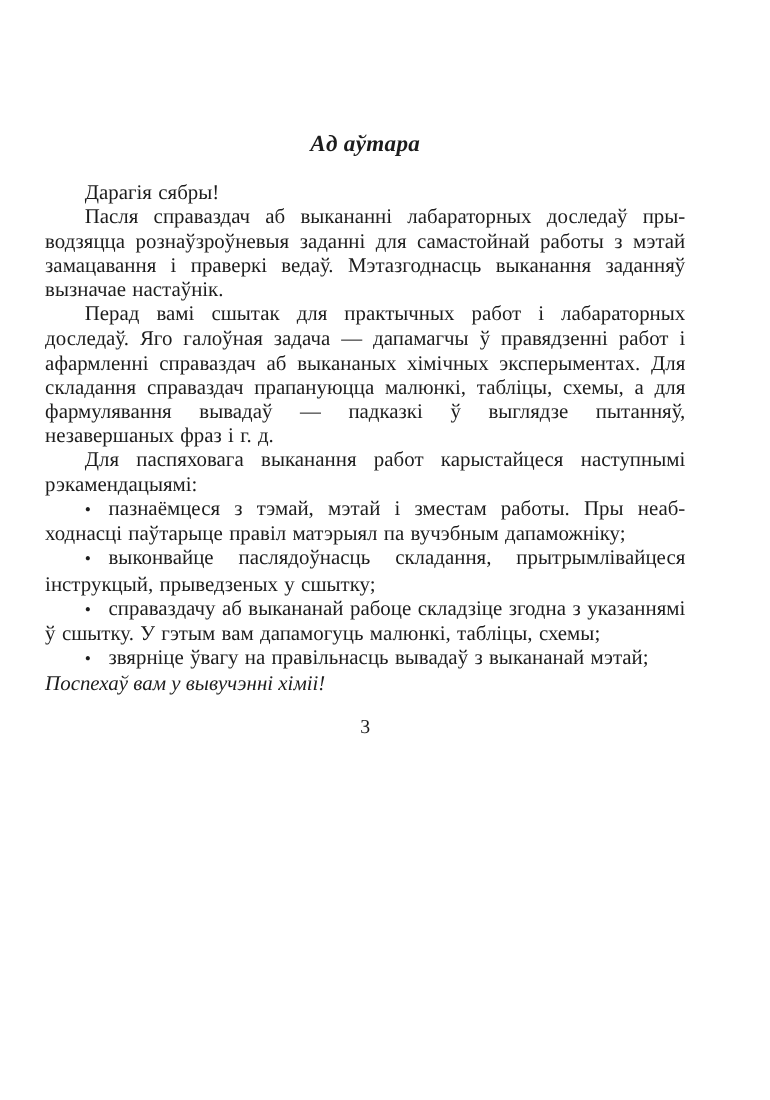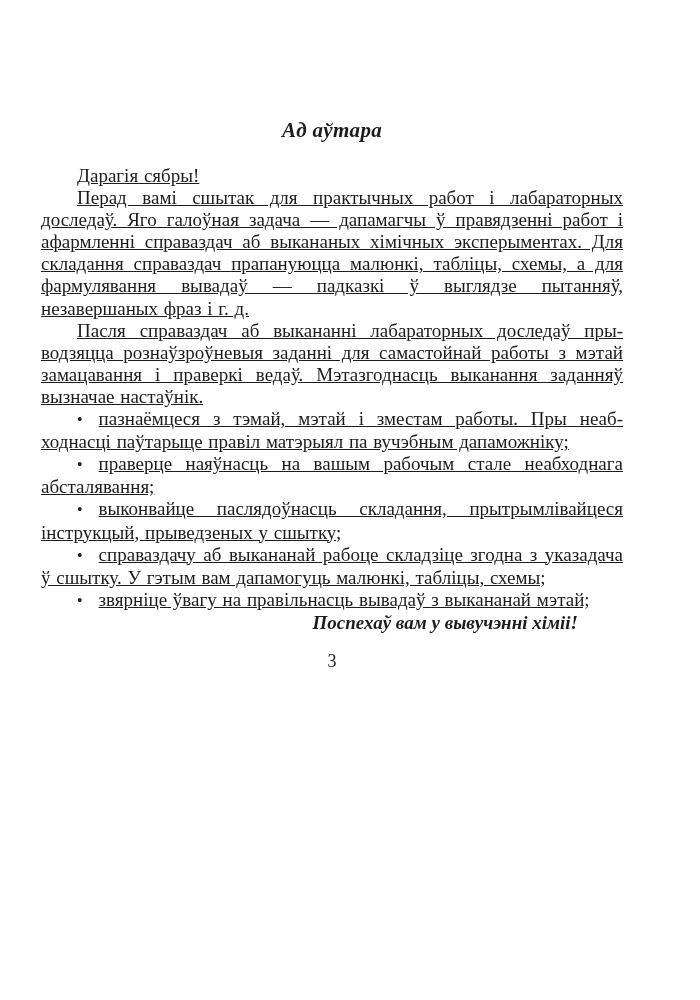--- a/index.html
+++ b/index.html
@@ -29,60 +29,58 @@
     font-style: italic;
     letter-spacing: 0.3px;
   }
   .par {
     margin: 0;
     font-size: 19px;
     line-height: 22.1px;
     text-align: justify;
     text-indent: 36px;
     word-spacing: 1px;
-    text-decoration: underline;
   }
   .bullet-glyph {
     display: inline-block;
     padding-right: 16px;
     text-indent: 0;
     font-size: 16px;
   }
   .closing {
     margin: 0;
     font-size: 19px;
     line-height: 22.1px;
     font-style: italic;
-    text-align: right;
+    text-align: left;
     text-indent: 0;
     padding-right: 45px;
-    font-weight: bold;
   }
   .page-number {
     margin-top: 17px;
     text-align: center;
     font-size: 18px;
     line-height: 20px;
   }
 </style>
 </head>
 <body>
 
 <div class="page">
 
   <h1 class="page-title">Ад аўтара</h1>
 
   <p class="par">Дарагія сябры!</p>
+  <p class="par">Пасля справаздач аб выкананні лабараторных доследаў пры­водзяцца рознаўзроўневыя заданні для самастойнай работы з мэтай замацавання і праверкі ведаў. Мэтазгоднасць выканання заданняў вызначае настаўнік.</p>
   <p class="par">Перад вамі сшытак для практычных работ і лабараторных доследаў. Яго галоўная задача — дапамагчы ў правядзенні работ і афармленні справаздач аб выкананых хімічных эксперымен­тах. Для складання справаздач прапануюцца малюнкі, табліцы, схемы, а для фармулявання вывадаў — падказкі ў выглядзе пытанняў, незавершаных фраз і г. д.</p>
-  <p class="par">Пасля справаздач аб выкананні лабараторных доследаў пры­водзяцца рознаўзроўневыя заданні для самастойнай работы з мэтай замацавання і праверкі ведаў. Мэтазгоднасць выканання заданняў вызначае настаўнік.</p>
+  <p class="par">Для паспяховага выканання работ карыстайцеся наступнымі рэкамендацыямі:</p>
 
   <p class="par"><span class="bullet-glyph">•</span><span>пазнаёмцеся з тэмай, мэтай і зместам работы. Пры неаб­ходнасці паўтарыце правіл матэрыял па вучэбным дапа­можніку;</span></p>
-  <p class="par"><span class="bullet-glyph">•</span><span>праверце наяўнасць на вашым рабочым стале неабходнага абсталявання;</span></p>
   <p class="par"><span class="bullet-glyph">•</span><span>выконвайце паслядоўнасць складання, прытрымлівайцеся інструкцый, прыведзеных у сшытку;</span></p>
-  <p class="par"><span class="bullet-glyph">•</span><span>справаздачу аб выкананай рабоце складзіце згодна з ука­задача ў сшытку. У гэтым вам дапамогуць малюнкі, табліцы, схемы;</span></p>
+  <p class="par"><span class="bullet-glyph">•</span><span>справаздачу аб выкананай рабоце складзіце згодна з ука­заннямі ў сшытку. У гэтым вам дапамогуць малюнкі, табліцы, схемы;</span></p>
   <p class="par"><span class="bullet-glyph">•</span><span>звярніце ўвагу на правільнасць вывадаў з выкананай мэтай;</span></p>
 
 
   <p class="closing">Поспехаў вам у вывучэнні хіміі!</p>
 
   <div class="page-number">3</div>
 
 </div>
 
 </body></html>

